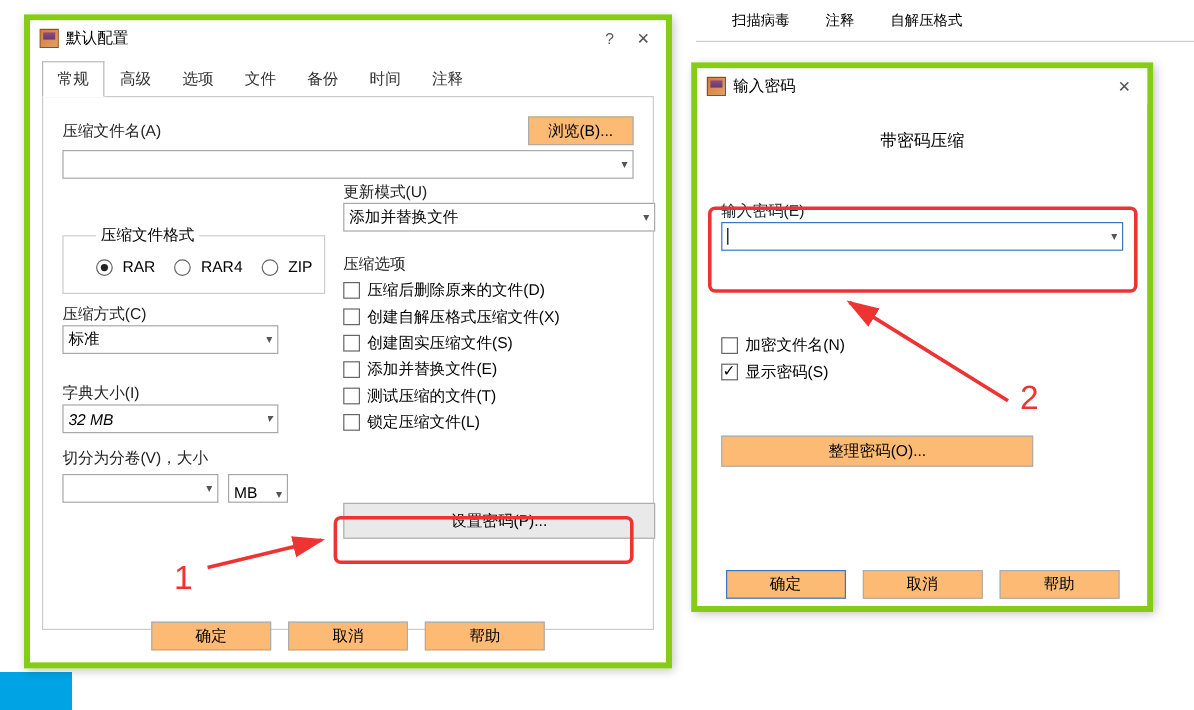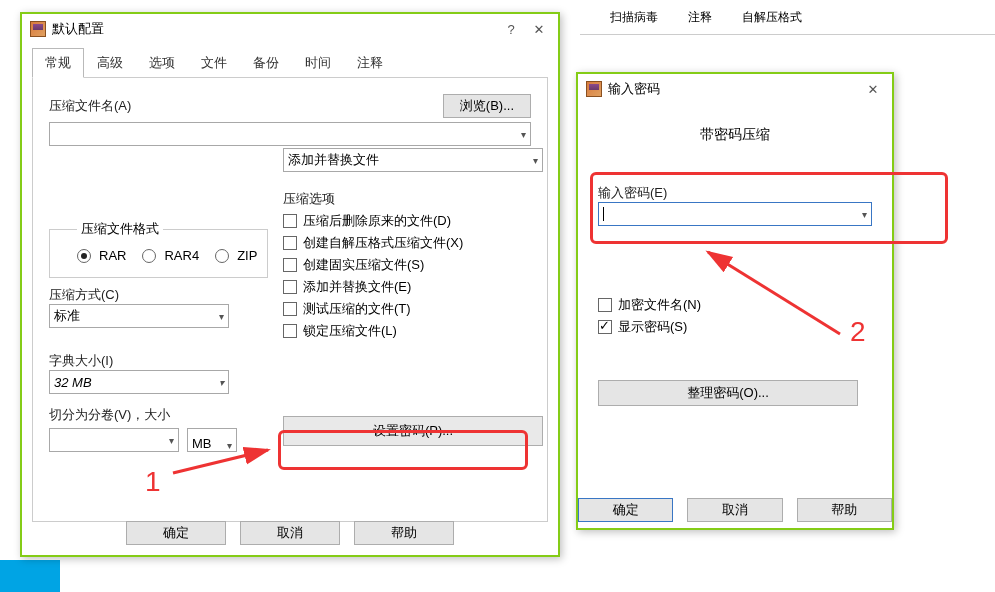--- a/index.html
+++ b/index.html
@@ -1,41 +1,41 @@
 <!DOCTYPE html>
 <html><head>
 <meta charset="utf-8">
 <style>
 * { box-sizing: border-box; font-family: "Microsoft YaHei", "SimSun", sans-serif; }
 body { margin: 0; width: 995px; height: 592px; background: #fff; position: relative; overflow: hidden; font-size: 13px; }
 
 .bg-toolbar { position: absolute; top: 0; left: 580px; right: 0; height: 35px; border-bottom: 1px solid #ccc; display: flex; gap: 30px; padding-left: 30px; align-items: center; font-size: 12px; color: #000000; }
 
-.dialog { position: absolute; background: #fff; border: 2px solid #84cc16; box-shadow: 2px 2px 8px rgba(0,0,0,0.25); }
+.dialog { position: absolute; background: #fff; border: 5px solid #84cc16; box-shadow: 2px 2px 8px rgba(0,0,0,0.25); }
 .dialog-title { height: 30px; display: flex; align-items: center; gap: 6px; padding: 0 8px; background: #fff; font-size: 13px; }
 .dialog-title .spacer { flex: 1; }
 .dialog-title .winbtn { width: 22px; text-align: center; color: #555; }
 .winrar-icon { width: 16px; height: 16px; background: linear-gradient(135deg, #d97b3e, #e0a060); display: inline-block; border: 1px solid #8a5020; position: relative; }
 .winrar-icon::after { content: ""; position: absolute; inset: 2px 2px 6px 2px; background: linear-gradient(#8b4a8b, #6a3a6a); }
 
 .dlg1 { left: 20px; top: 12px; width: 540px; height: 545px; }
-.dlg2 { left: 576px; top: 72px; width: 318px; height: 458px; }
+.dlg2 { left: 576px; top: 52px; width: 385px; height: 458px; }
 
 .tabbar { display: flex; padding: 4px 10px 0 10px; }
 .tab { padding: 5px 12px; border: 1px solid transparent; border-bottom: none; font-size: 13px; color: #333; cursor: pointer; }
 .tab.active { border: 1px solid #b9b9b9; border-bottom: 1px solid #fff; background: #fff; position: relative; z-index: 2; }
 .tab-panel { border: 1px solid #ccc; margin: -1px 10px 10px 10px; padding: 12px 16px 12px 16px; height: 445px; position: relative; }
 
 .row { display: flex; align-items: center; gap: 8px; margin: 4px 0; }
 .lbl { font-size: 13px; color: #222; }
 .input, select.input, .combo { height: 24px; border: 1px solid #a8a8a8; background: #fff; padding: 0 4px; font-size: 13px; }
 .combo { display: flex; align-items: center; justify-content: space-between; padding: 0 4px; }
 .combo .arr { font-size: 10px; color: #555; }
 
-.btn { height: 24px; padding: 0 16px; background: #e5e5e5; border: 1px solid #adadad; font-size: 13px; display: inline-flex; align-items: center; justify-content: center; }
+.btn { height: 24px; padding: 0 16px; background: #fdba74; border: 1px solid #adadad; font-size: 13px; display: inline-flex; align-items: center; justify-content: center; }
 .btn.wide { width: 100px; }
 
 fieldset.fmt { border: 1px solid #ccc; padding: 6px 10px 10px 10px; margin: 8px 0; }
 fieldset.fmt legend { font-size: 13px; padding: 0 4px; }
 .radio-row { display: flex; gap: 16px; align-items: center; }
 .radio, .chk { width: 14px; height: 14px; border: 1px solid #666; display: inline-block; position: relative; vertical-align: middle; }
 .radio { border-radius: 50%; }
 .radio.checked::after { content:""; position:absolute; inset:3px; background:#222; border-radius:50%; }
 .chk.checked::after { content:"✓"; position:absolute; top:-3px; left:0; font-size:13px; }
 
@@ -94,21 +94,21 @@
     <div class="row" style="justify-content: space-between;">
       <span class="lbl"><span>压缩文件名(A)</span></span>
       <span class="btn">浏览(B)...</span>
     </div>
     <div class="combo" style="width:100%;">
       <span></span>
         <span class="arr">▾</span>
     </div>
 
     <div class="left-col">
-      <fieldset class="fmt" style="margin-top:72px;padding-left:27px;">
+      <fieldset class="fmt" style="margin-top:36px;padding-left:27px;">
         <legend>压缩文件格式</legend>
         <div class="radio-row">
           <label class="row">
               <span class="radio checked"></span>
               <span>RAR</span>
             </label>
           <label class="row">
               <span class="radio"></span>
               <span>RAR4</span>
             </label>
@@ -138,20 +138,21 @@
             <span class="arr">▾</span>
           </div>
         <div class="combo" style="width:50px;align-items:flex-end;">
             <span>MB</span>
             <span class="arr">▾</span>
           </div>
       </div>
     </div>
 
     <div class="right-col">
+      <div class="lbl">更新模式(U)</div>
       <div class="combo" style="width:100%;">
         <span>添加并替换文件</span>
           <span class="arr">▾</span>
       </div>
 
       <div class="lbl" style="margin-top:18px;">压缩选项</div>
       <div class="chk-row">
           <span class="chk"></span>
           <span>压缩后删除原来的文件(D)</span>
         </div>

